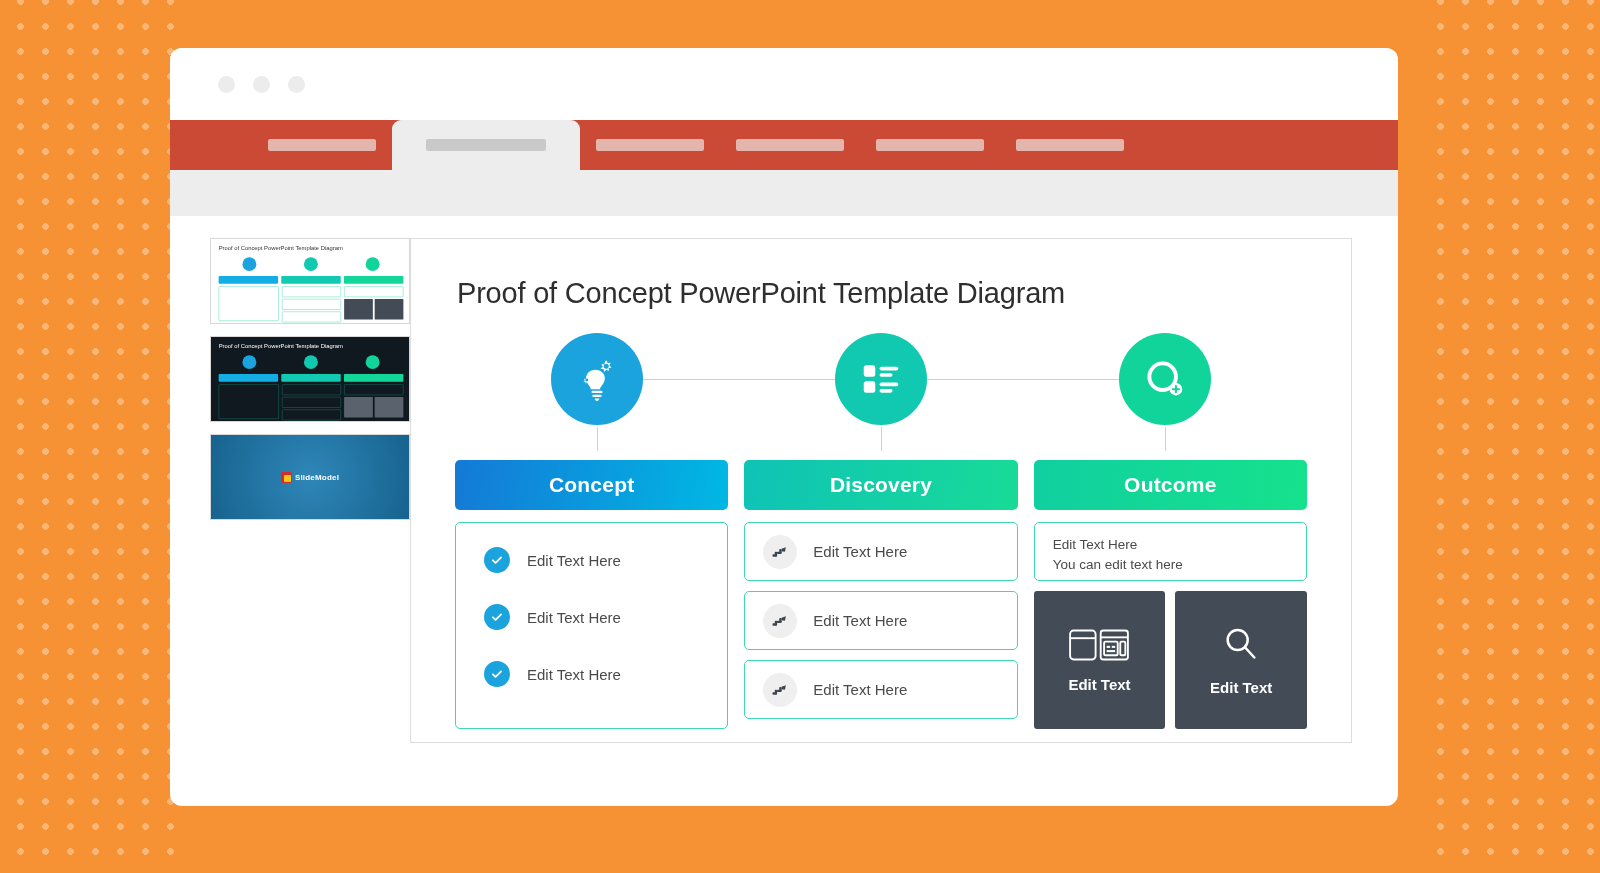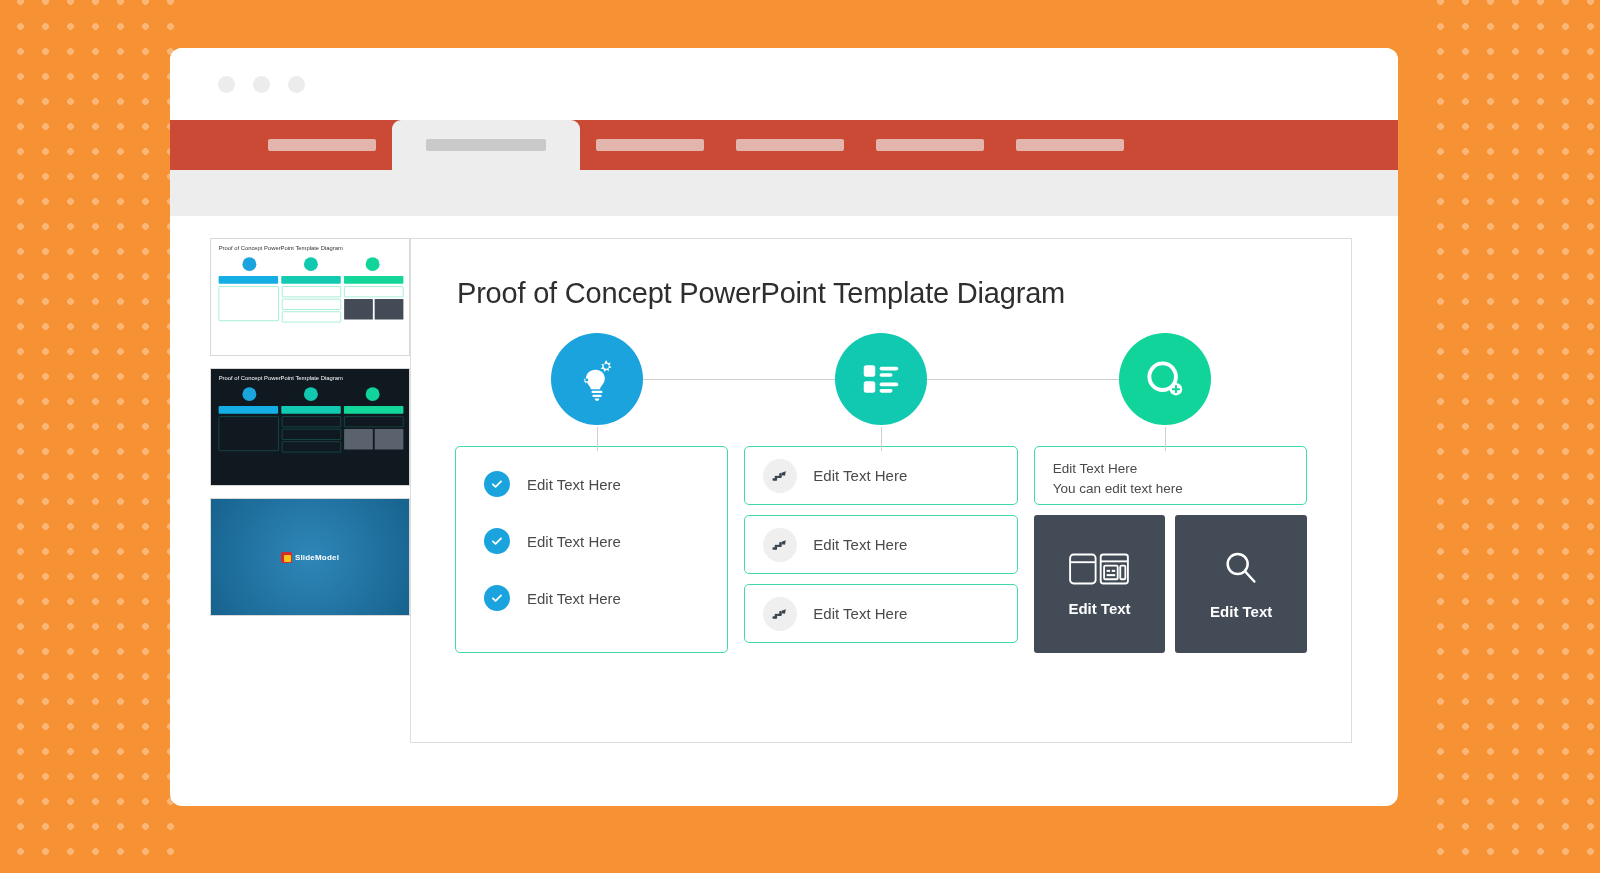--- a/index.html
+++ b/index.html
@@ -112,21 +112,21 @@
     background: #ffffff;
   }
 
   .thumb-rail {
     width: 240px;
     padding-left: 40px;
     box-sizing: border-box;
   }
   .thumb {
     width: 200px;
-    height: 118px;
+    height: 86px;
     border: 1px solid #D8D8D8;
     box-sizing: border-box;
     margin-bottom: 12px;
     background: #ffffff;
     overflow: hidden;
     position: relative;
   }
   .thumb.dark  { background: #101820; }
   .thumb.cover {
     background: radial-gradient(circle at 50% 50%, #2E87B8 0%, #17628E 100%);
@@ -533,20 +533,25 @@
                     <g stroke="#11D49B" stroke-width="2.6" stroke-linecap="round">
                       <line x1="46" y1="41" x2="46" y2="49"></line>
                       <line x1="42" y1="45" x2="50" y2="45"></line>
                     </g>
                   </svg>
                 </div>
               </div>
             </div>
           </div>
 
+          <div class="head-row">
+            <div class="head-bar" style="background:linear-gradient(100deg,#1479D6 0%,#00B8E4 100%);">Concept</div>
+            <div class="head-bar" style="background:linear-gradient(100deg,#0FC3B6 0%,#18DB97 100%);">Discovery</div>
+            <div class="head-bar" style="background:linear-gradient(100deg,#10CFA0 0%,#16E28C 100%);">Outcome</div>
+          </div>
 
           <div class="body-row">
 
             <div class="col">
               <div class="panel-outline concept-panel">
                 <div class="concept-item">
                   <div class="check-circle">
                     <svg width="14" height="14" viewBox="0 0 24 24">
                       <path d="M5 12.5l4.5 4.5L19 7.5" fill="none" stroke="#ffffff" stroke-width="3" stroke-linecap="round" stroke-linejoin="round"></path>
                     </svg>

